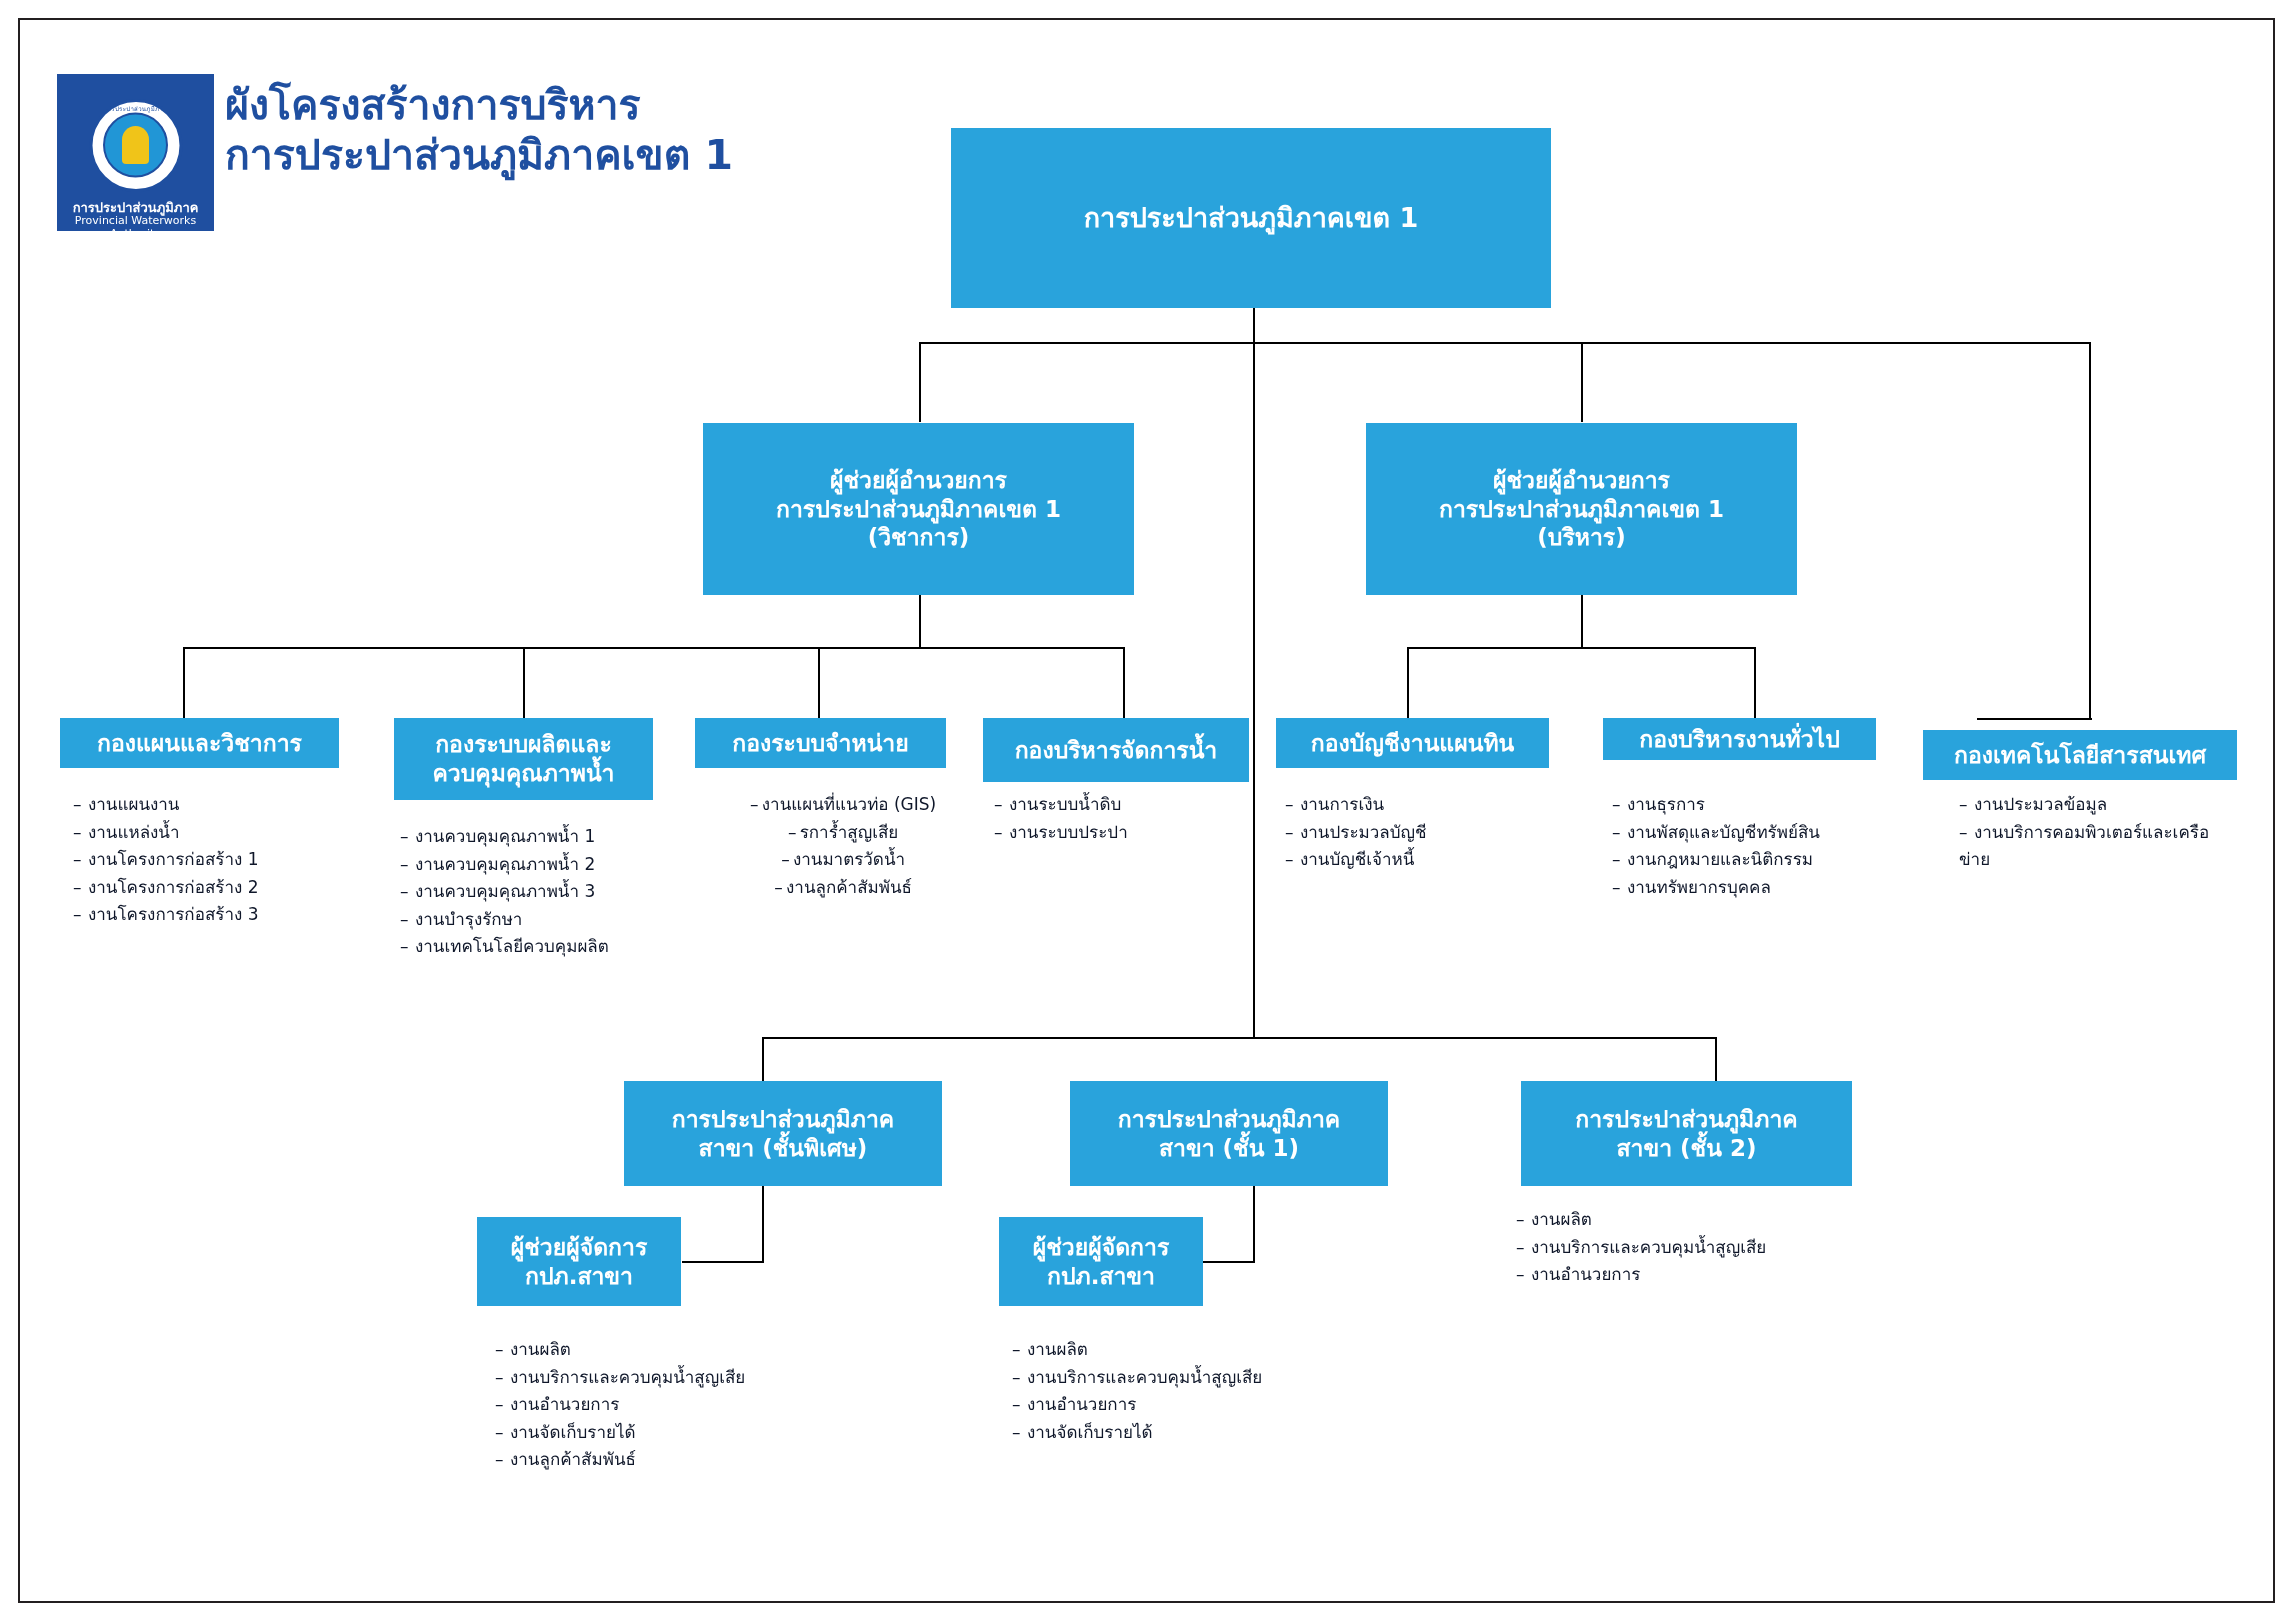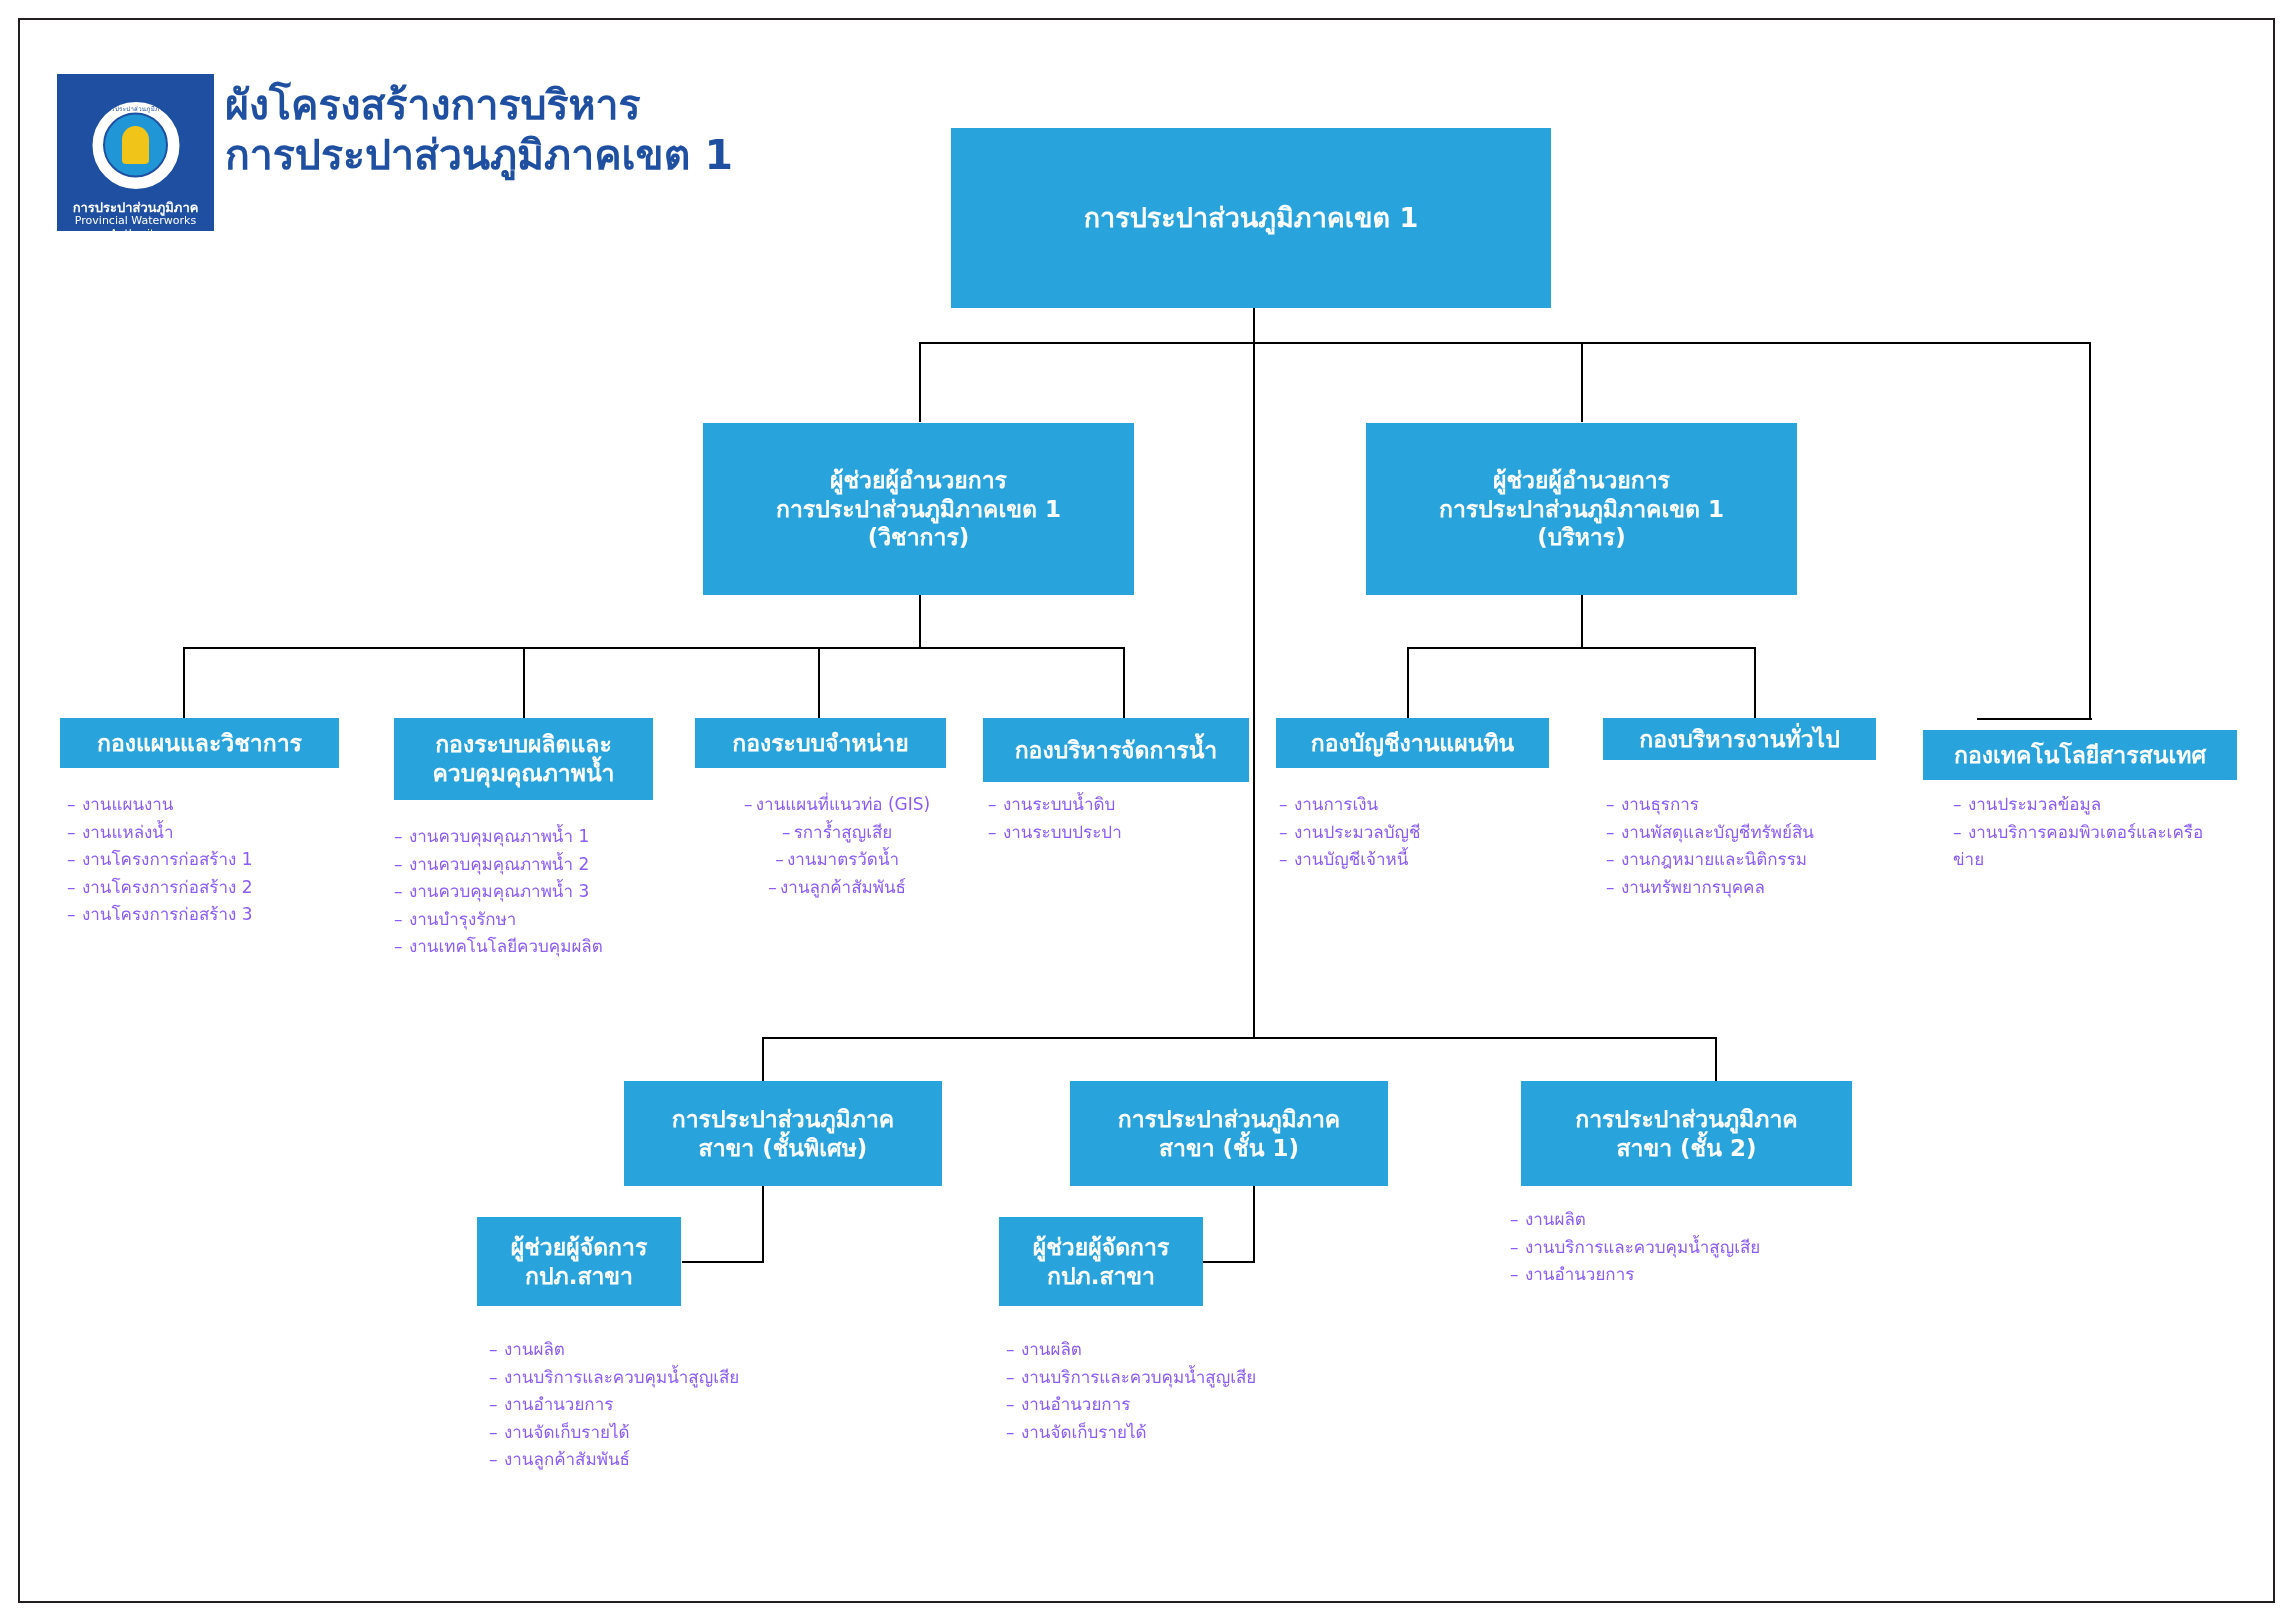--- a/index.html
+++ b/index.html
@@ -126,23 +126,24 @@
     font-weight: bold;
     line-height: 1.26;
     box-sizing: border-box;
     padding: 2.7px 5.5px;
   }
   .box.lg { font-size: 27px; }
   .box span { display: block; }
   
   .blist {
     position: absolute;
-    color: #8b5cf6;
+    color: #0f172a;
     font-size: 17px;
     line-height: 1.62;
+    margin-left: 6px;
   }
   .blist div {
     white-space: nowrap;
   }
   .blist div.wrap { white-space: normal; }
   .blist .dash {
     display: inline-block;
     width: 15px;
   }
   

